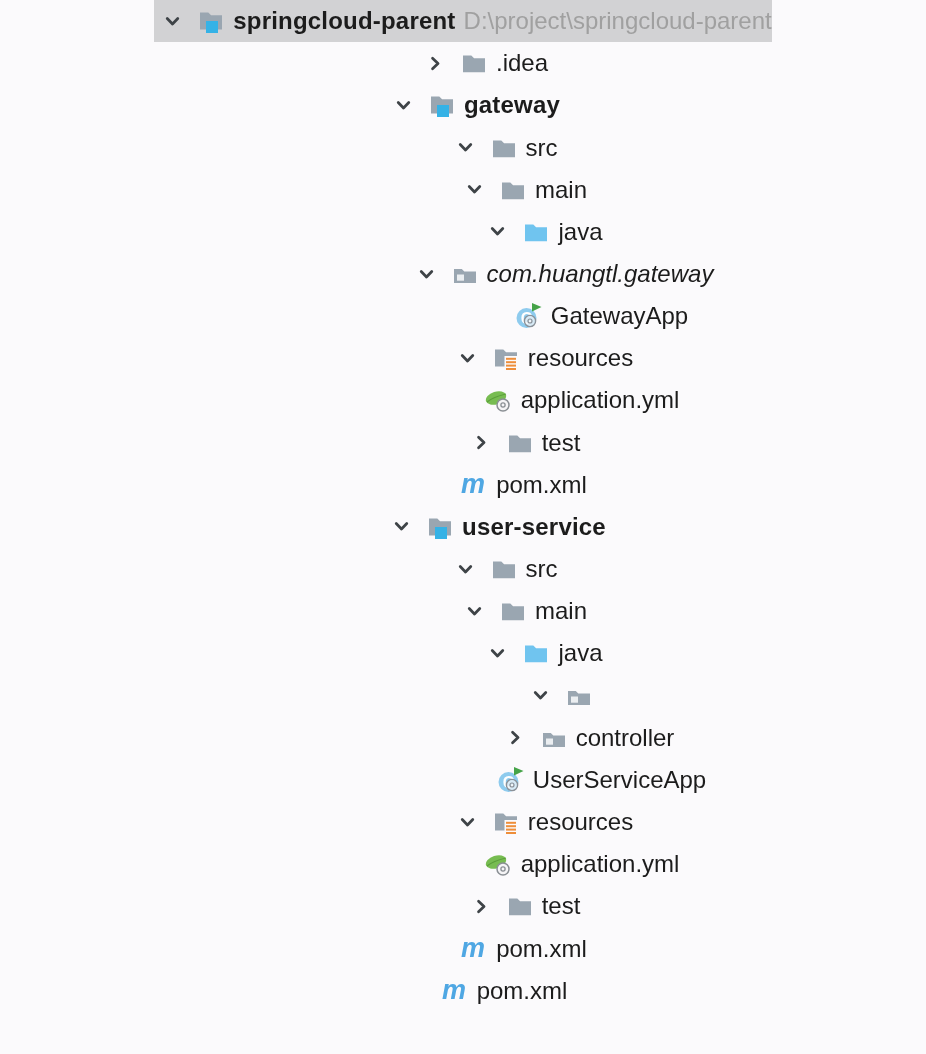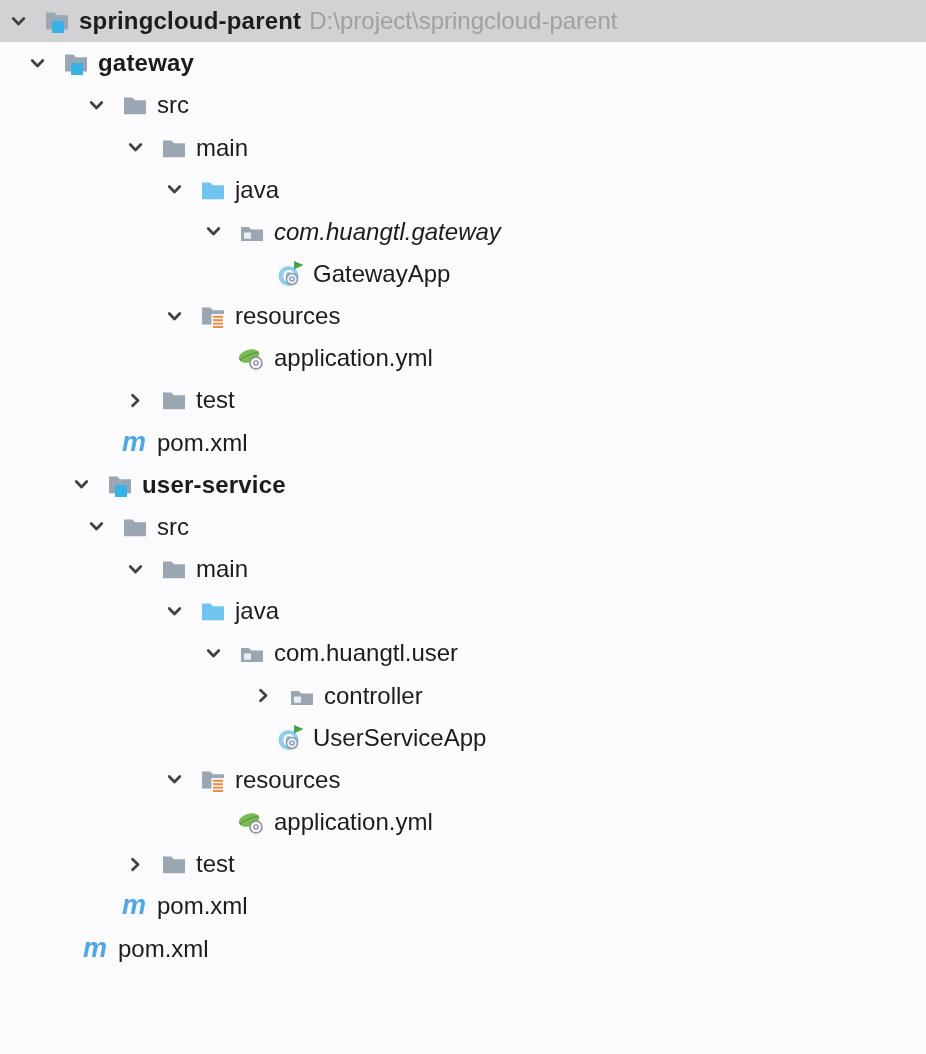--- a/index.html
+++ b/index.html
@@ -1,21 +1,21 @@
 <!DOCTYPE html>
 <html><head>
 <meta charset="utf-8">
 <style>
   html,body{margin:0;padding:0;}
   body{
     width:926px;height:1054px;overflow:hidden;
     background:#FBFAFC;
     font-family:"Liberation Sans", sans-serif;
   }
-  .tree{width:926px;height:905px;display:flex;flex-direction:column;}
+  .tree{width:926px;height:905px;display:flex;flex-direction:column;align-items:center;}
   .row{
     display:flex;align-items:center;
     height:42.16px;flex:0 0 auto;
     font-size:24px;color:#1C1C1C;
     white-space:nowrap;cursor:default;
   }
   .row.selected{background:#D2D2D4;}
   .chev{
     width:36px;height:42px;flex:0 0 auto;
     display:flex;align-items:center;justify-content:flex-start;
@@ -41,20 +41,33 @@
       </span>
       <span class="icon">
         <svg width="28" height="28" viewBox="0 0 28 28">
           <path d="M3 5.5 h8.3 l2.8 2.8 H25 V22.5 H3 Z" fill="#9AA6B1"></path>
           <rect x="9" y="14" width="12" height="12" fill="#35B2E6"></rect>
         </svg>
       </span>
       <span class="label bold">springcloud-parent</span>
       <span class="path">D:\project\springcloud-parent</span>
     </div>
+    <div class="row" style="padding-left: 46px;">
+      <span class="chev">
+        <svg width="19" height="19" viewBox="0 0 18 18">
+          <polyline points="6.2,4 11.4,9 6.2,14" fill="none" stroke="#3E4347" stroke-width="2.6" stroke-linecap="round" stroke-linejoin="round"></polyline>
+        </svg>
+      </span>
+      <span class="icon">
+        <svg width="28" height="28" viewBox="0 0 28 28">
+          <path d="M3 6.5 h8.3 l2.8 2.8 H25 V23.2 H3 Z" fill="#9AA6B1"></path>
+        </svg>
+      </span>
+      <span class="label">.idea</span>
+    </div>
     <div class="row" style="padding-left: 26px;">
       <span class="chev">
         <svg width="19" height="19" viewBox="0 0 18 18">
           <polyline points="4,6.2 9,11.4 14,6.2" fill="none" stroke="#3E4347" stroke-width="2.6" stroke-linecap="round" stroke-linejoin="round"></polyline>
         </svg>
       </span>
       <span class="icon">
         <svg width="28" height="28" viewBox="0 0 28 28">
           <path d="M3 5.5 h8.3 l2.8 2.8 H25 V22.5 H3 Z" fill="#9AA6B1"></path>
           <rect x="9" y="14" width="12" height="12" fill="#35B2E6"></rect>
@@ -238,21 +251,20 @@
         <svg width="19" height="19" viewBox="0 0 18 18">
           <polyline points="4,6.2 9,11.4 14,6.2" fill="none" stroke="#3E4347" stroke-width="2.6" stroke-linecap="round" stroke-linejoin="round"></polyline>
         </svg>
       </span>
       <span class="icon">
         <svg width="28" height="28" viewBox="0 0 28 28">
           <path d="M3 9 h7.8 l2.5 2.5 H25 V23 H3 Z" fill="#9AA6B1"></path>
           <rect x="6" y="14.5" width="7" height="6.2" fill="#EBEEF1"></rect>
         </svg>
       </span>
-      <span class="label">com.huangtl.user</span>
     </div>
     <div class="row" style="padding-left: 241px; margin-left: 11px;">
       <span class="chev">
         <svg width="19" height="19" viewBox="0 0 18 18">
           <polyline points="6.2,4 11.4,9 6.2,14" fill="none" stroke="#3E4347" stroke-width="2.6" stroke-linecap="round" stroke-linejoin="round"></polyline>
         </svg>
       </span>
       <span class="icon">
         <svg width="28" height="28" viewBox="0 0 28 28">
           <path d="M3 9 h7.8 l2.5 2.5 H25 V23 H3 Z" fill="#9AA6B1"></path>

